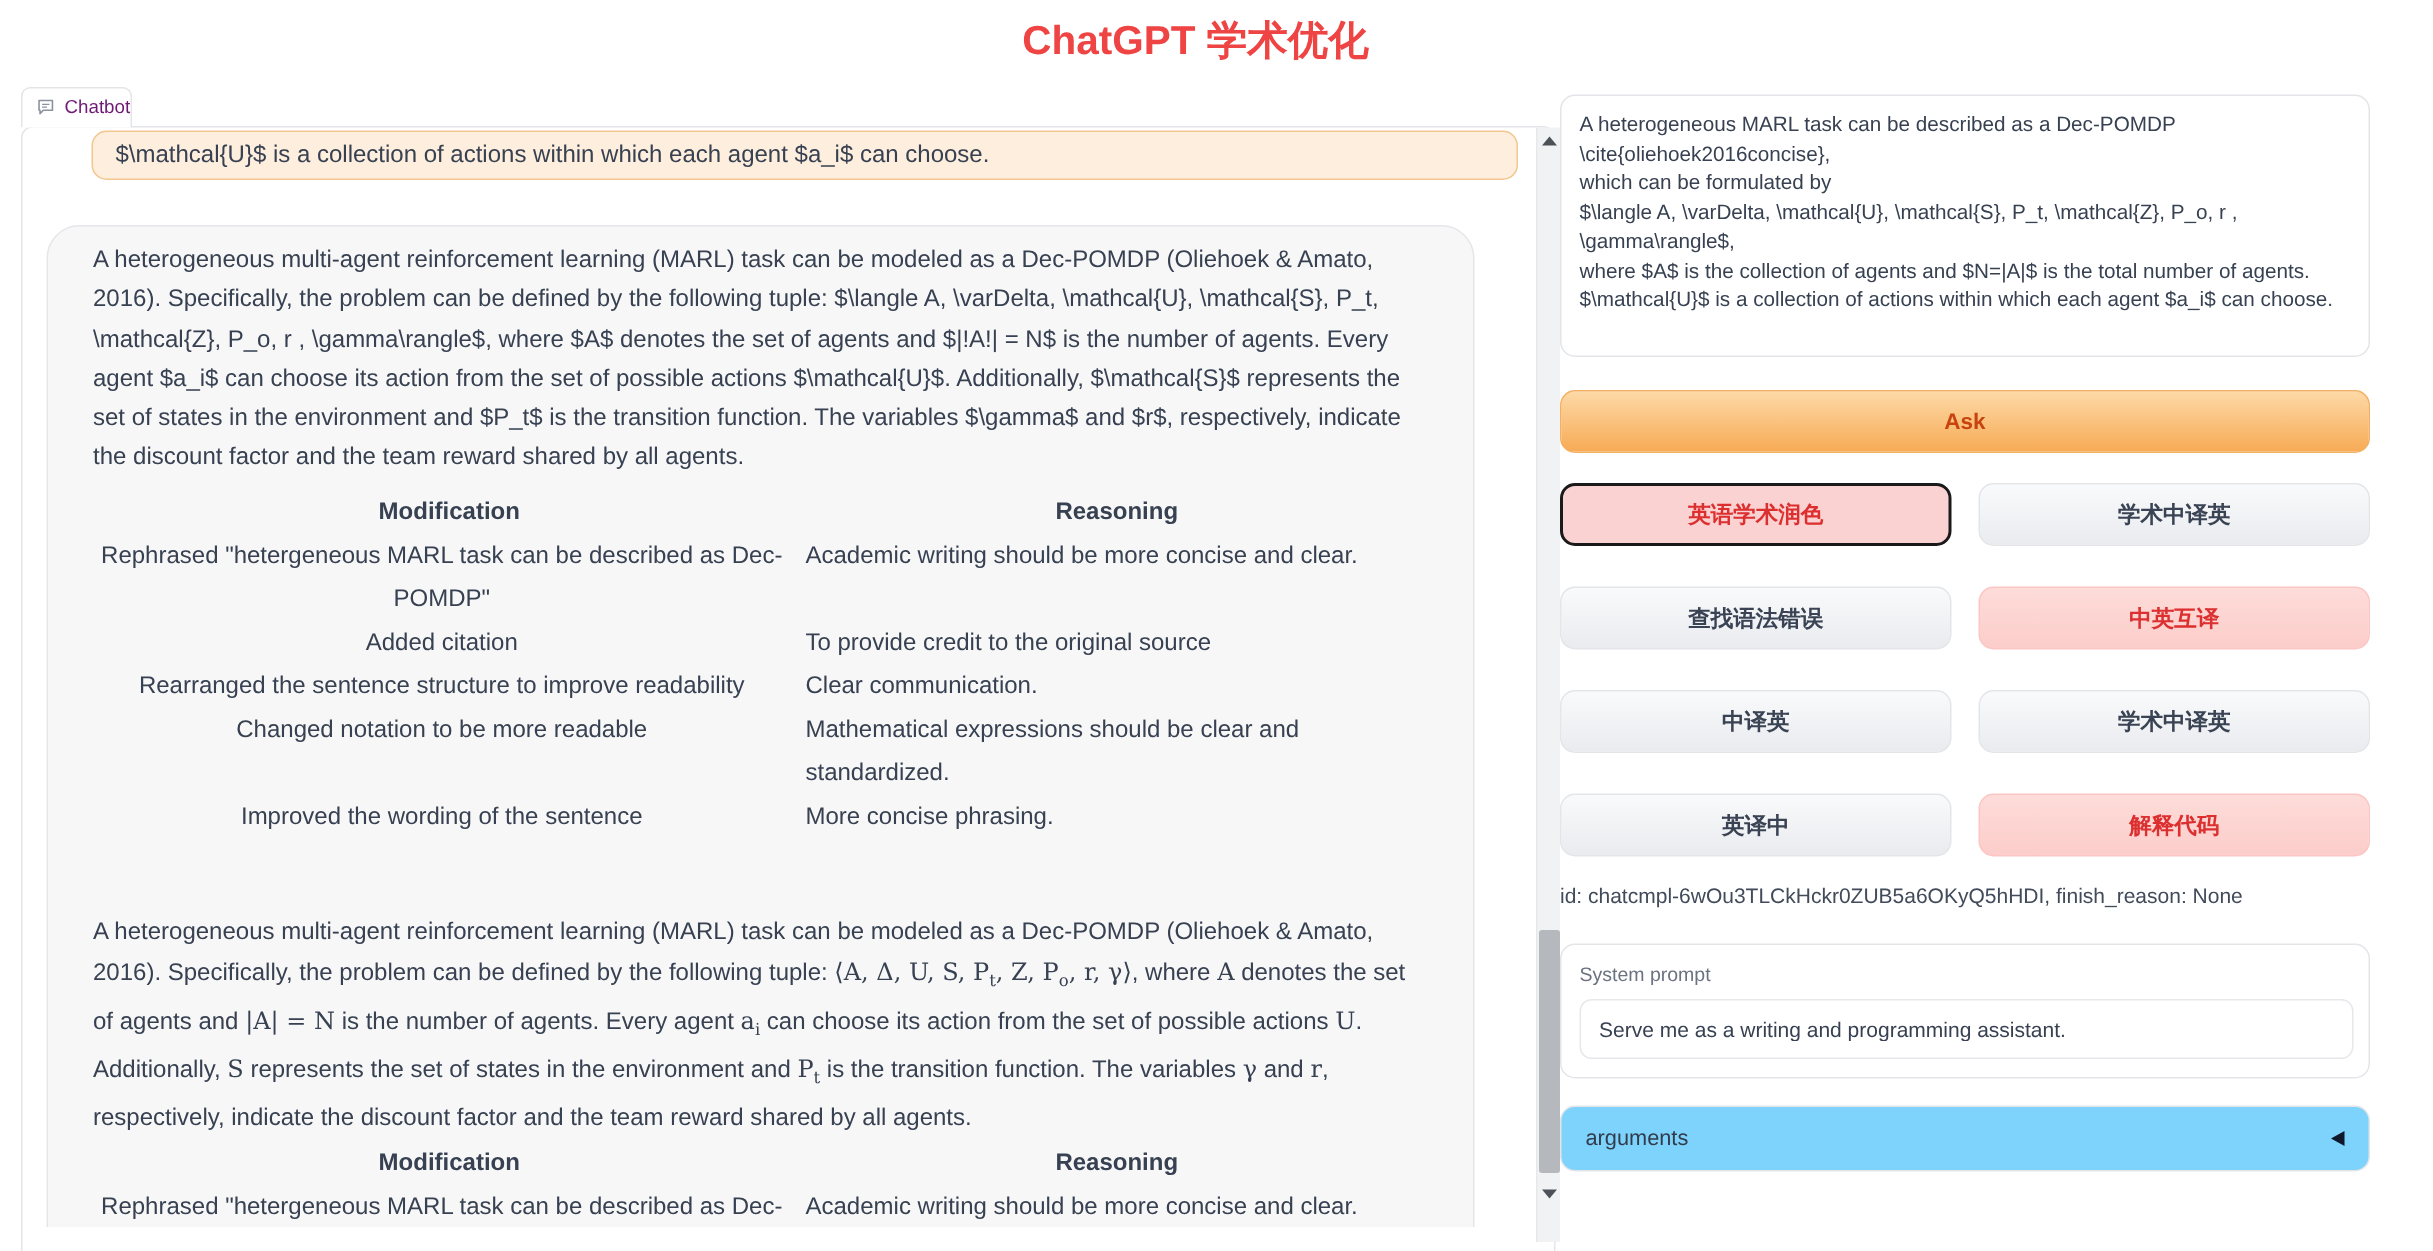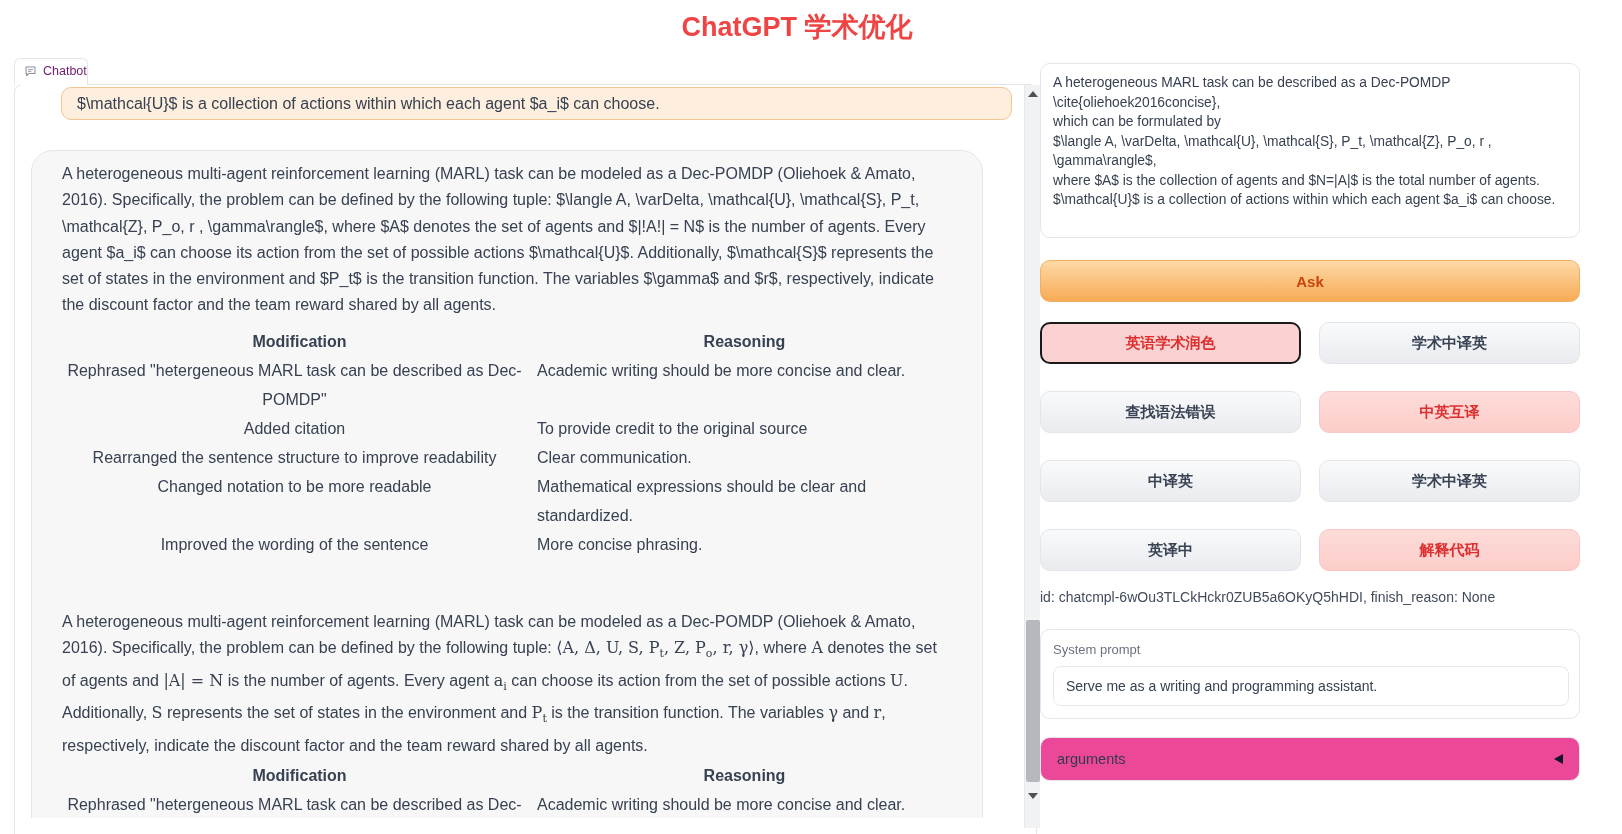--- a/index.html
+++ b/index.html
@@ -57,21 +57,21 @@
   .gbtn.secondary { background:linear-gradient(180deg,#f9fafb,#e9ebef); border:1px solid #e3e5e8; color:#3a4354; }
   .gbtn.highlight { background:linear-gradient(180deg,#fdDCd9,#fccdca); border:1px solid #fbc6c3; color:#dc2f2f; }
   .gbtn.selected  { background:#fbd2d2; border:2px solid #1a1a1a; color:#dc2f2f; }
   .status-line { margin-top:18px; font-size:14px; color:#414b5a; line-height:16px; }
   .sys-group { margin-top:24px; width:540px; height:90px; border:1px solid #e3e5e8; border-radius:10px;
                padding:12px 12px 10px 12px; background:#fff; }
   .sys-label { font-size:13px; color:#6b7280; }
   .sys-input { margin-top:9px; width:516px; height:40px; border:1px solid #e6e8eb; border-radius:8px;
                padding:0 12px; font-family:"Liberation Sans",sans-serif; font-size:14px; color:#374151; outline:none; }
   .accordion { margin-top:18px; width:540px; height:44px; border:1px solid #e3e5e8; border-radius:10px;
-               display:flex; align-items:center; justify-content:space-between; padding:0 16px; cursor:pointer; background:#ec4899; }
+               display:flex; align-items:center; justify-content:space-between; padding:0 16px; cursor:pointer; background:#7dd3fc; }
   .accordion-label { font-size:14.5px; color:#323b4c; }
   .tri-left { width:0; height:0; border-top:5.5px solid transparent; border-bottom:5.5px solid transparent;
               border-right:9px solid #0f172a; }
 </style>
 </head>
 <body>
 
 <div class="page-title">ChatGPT 学术优化</div>
 
 <div class="chat-tab">

